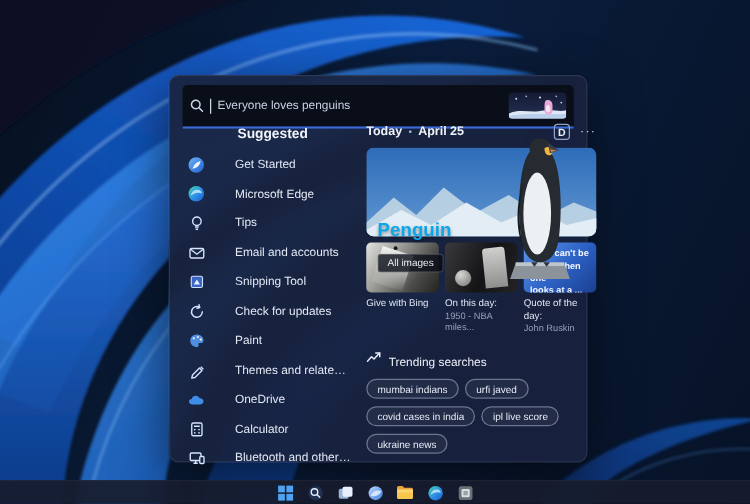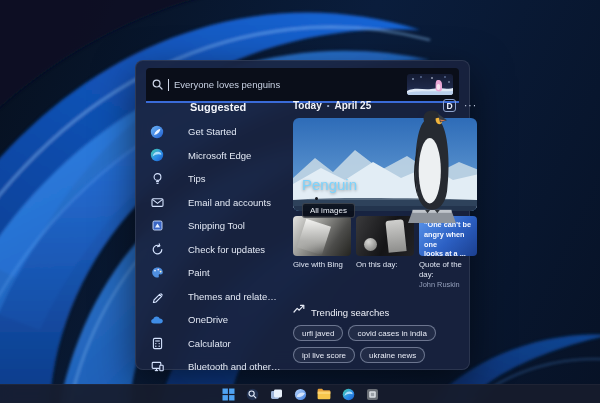--- a/index.html
+++ b/index.html
@@ -53,21 +53,21 @@
   .profile-badge{
     width:13px;height:13px;border:1px solid #8fa3cc;border-radius:3px;
     font-size:8.5px;font-weight:bold;color:#e8eefb;display:flex;align-items:center;justify-content:center;margin-right:8px;
   }
   .more-dots{color:#cdd6ea;font-size:10px;letter-spacing:1px;line-height:6px;}
 
   .hero{position:relative;height:106px;margin-bottom:5px;}
   .hero-bg{position:absolute;inset:0;border-radius:6px;overflow:hidden;}
   .hero-bg svg{display:block;}
   .hero-penguin{position:absolute;right:16px;top:-11px;height:117px;width:58px;z-index:2;}
-  .hero-title{position:absolute;left:9px;top:58px;z-index:3;font-size:15px;font-weight:normal;color:#7dd3fc;text-shadow:0 1px 3px rgba(0,0,0,0.4);text-align:center;}
+  .hero-title{position:absolute;left:9px;top:58px;z-index:3;font-size:15px;font-weight:bold;color:#0ea5e9;text-shadow:0 1px 3px rgba(0,0,0,0.4);text-align:center;}
   .hero-dot{position:absolute;left:22px;top:79px;width:3px;height:3px;border-radius:50%;background:#10151c;z-index:3;}
   .all-images{
     position:absolute;left:9px;top:85px;z-index:3;
     background:rgba(8,12,20,0.78);border:1px solid rgba(255,255,255,0.18);
     border-radius:3px;padding:2px 7px;font-size:8px;color:#e9edf5;
   }
 
   .cards-row{display:flex;gap:5px;margin-bottom:9px;}
   .mini-card{width:58px;flex:0 0 auto;}
   .mini-img{height:40px;border-radius:4px;overflow:hidden;position:relative;}
@@ -353,20 +353,21 @@
               <div class="cap1">Give with Bing</div>
             </div>
           </div>
           <div class="mini-card">
             <div class="mini-img c2">
               <div class="jersey"></div>
               <div class="ball"></div>
             </div>
             <div class="mini-cap">
               <div class="cap1">On this day:</div>
+              <div class="cap2">1950 - NBA miles...</div>
             </div>
           </div>
           <div class="mini-card">
             <div class="mini-img c3">
               <div class="quote-line">"One can't be</div>
               <div class="quote-line">angry when one</div>
               <div class="quote-line">looks at a ...</div>
             </div>
             <div class="mini-cap">
               <div class="cap1">Quote of the day:</div>
@@ -378,20 +379,21 @@
         <div class="trend-head">
           <span>
             <svg width="12" height="10" viewBox="0 0 12 10">
                 <polyline points="1,8 4.2,4.4 6.2,6.2 10.5,1.6" fill="none" stroke="#e7ebf6" stroke-width="1.2" stroke-linecap="round" stroke-linejoin="round"></polyline>
                 <polyline points="7.6,1.4 10.8,1.3 10.8,4.4" fill="none" stroke="#e7ebf6" stroke-width="1.2" stroke-linecap="round" stroke-linejoin="round"></polyline>
               </svg>
           </span>
           <span class="tl">Trending searches</span>
         </div>
         <div class="chips">
+          <span class="chip">mumbai indians</span>
           <span class="chip">urfi javed</span>
           <span class="chip">covid cases in india</span>
           <span class="chip">ipl live score</span>
           <span class="chip">ukraine news</span>
         </div>
       </div>
     </div>
   </div>
 
   <div class="taskbar">

